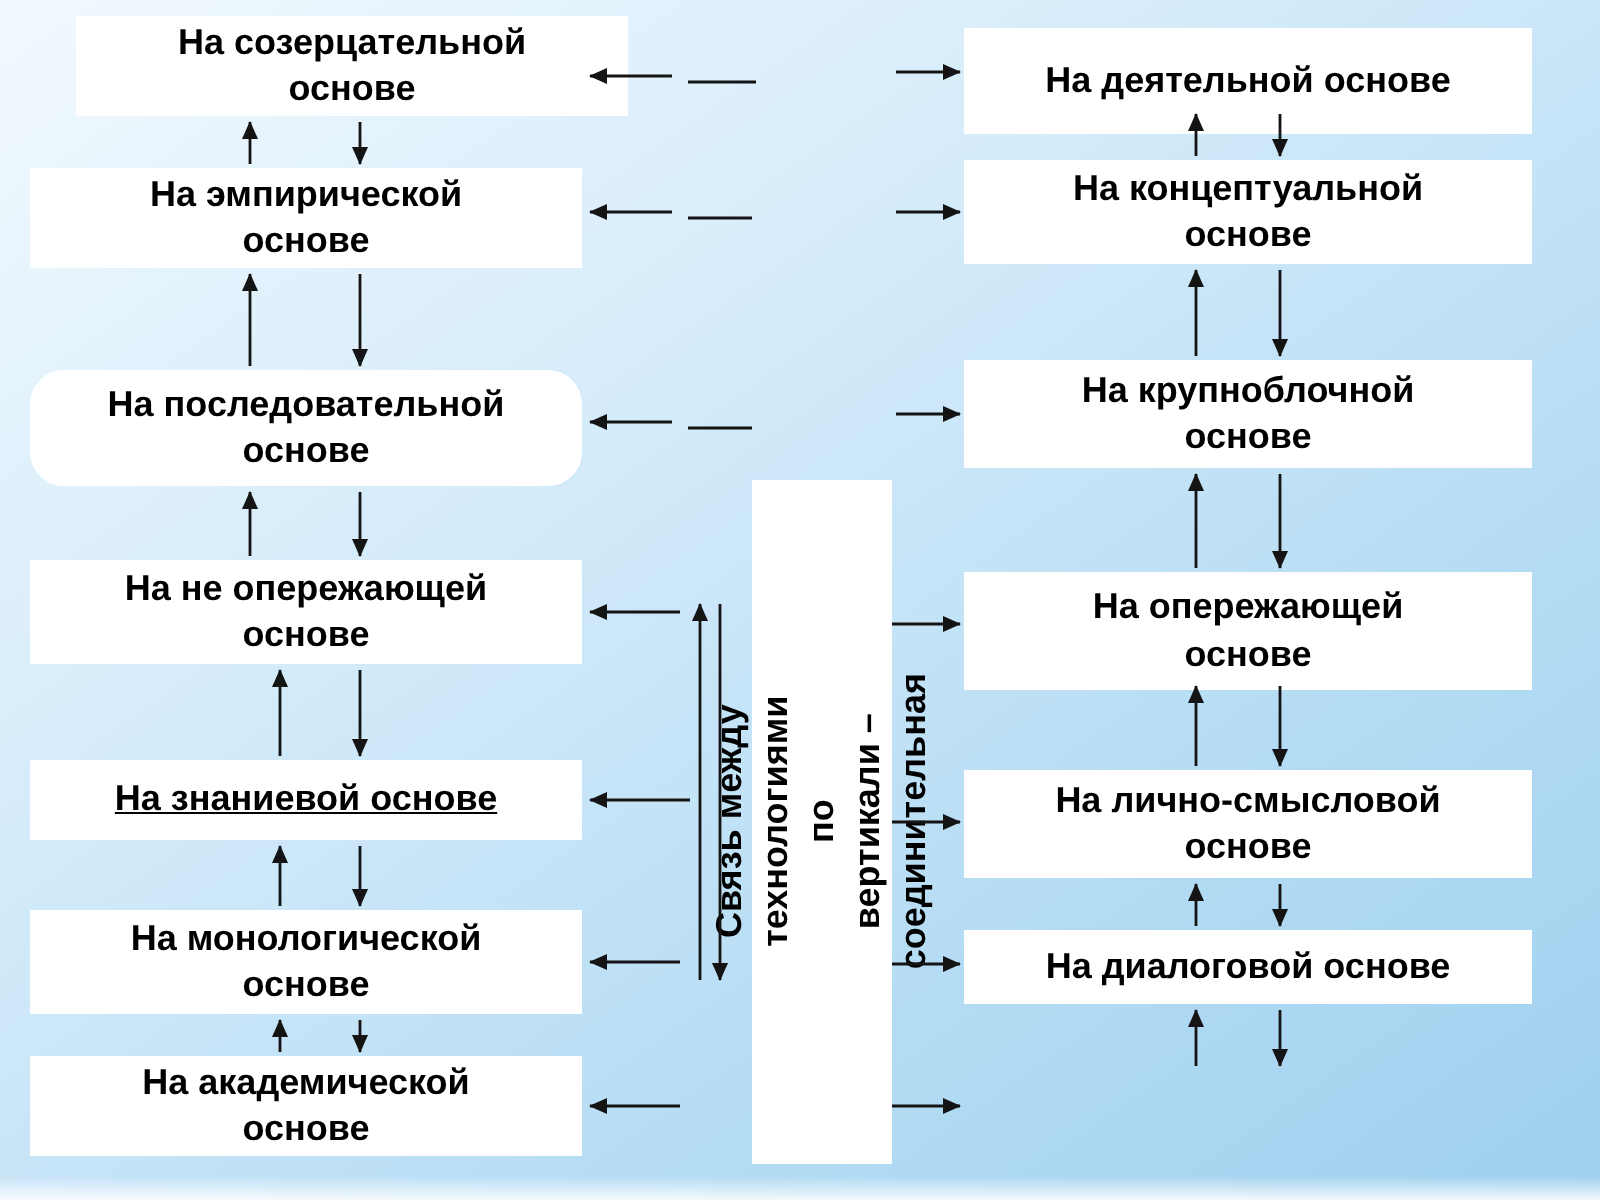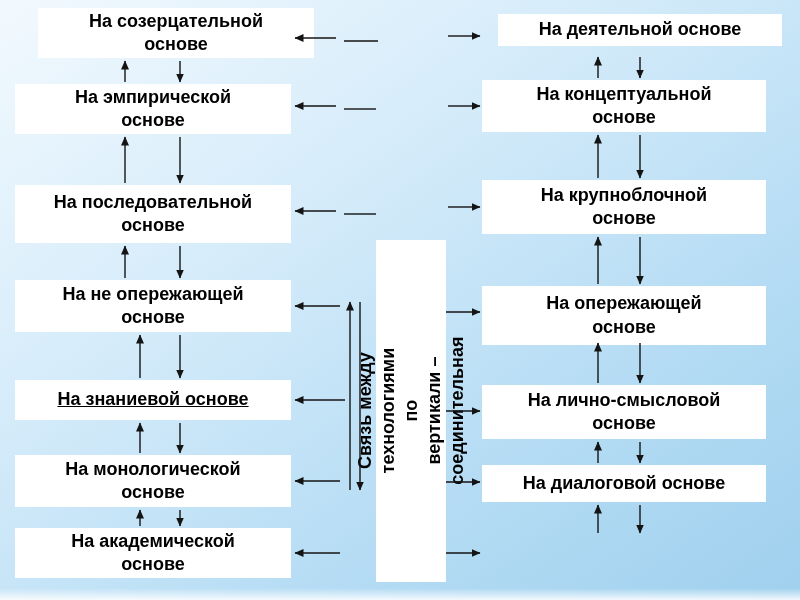--- a/index.html
+++ b/index.html
@@ -25,27 +25,27 @@
     text-align:center;
     white-space:pre-line;
     box-sizing:border-box;
     padding:2px 6px;
   }
   .lbox { left:15px;  width:276px; }
   .rbox { left:482px; width:284px; }
 
   .l1 { top:8px;   height:50px;margin-left:23px; }
   .l2 { top:84px;  height:50px; }
-  .l3 { top:185px; height:58px; }
+  .l3 { top:185px; height:58px;border-radius:17px; }
   .l4 { top:280px; height:52px; }
   .l5 { top:380px; height:40px;text-decoration:underline; }
   .l6 { top:455px; height:52px; }
   .l7 { top:528px; height:50px; }
 
-  .r1 { top:14px;  height:32px;margin-left:16px; }
+  .r1 { top:14px;  height:53px; }
   .r2 { top:80px;  height:52px; }
   .r3 { top:180px; height:54px; }
   .r4 { top:286px; height:59px; }
   .r5 { top:385px; height:54px; }
   .r6 { top:465px; height:37px; }
   .r7 { top:535px; height:37px; }
 
   .center-box {
     position:absolute; left:376px; top:240px; width:70px; height:342px;
     background:#ffffff;

